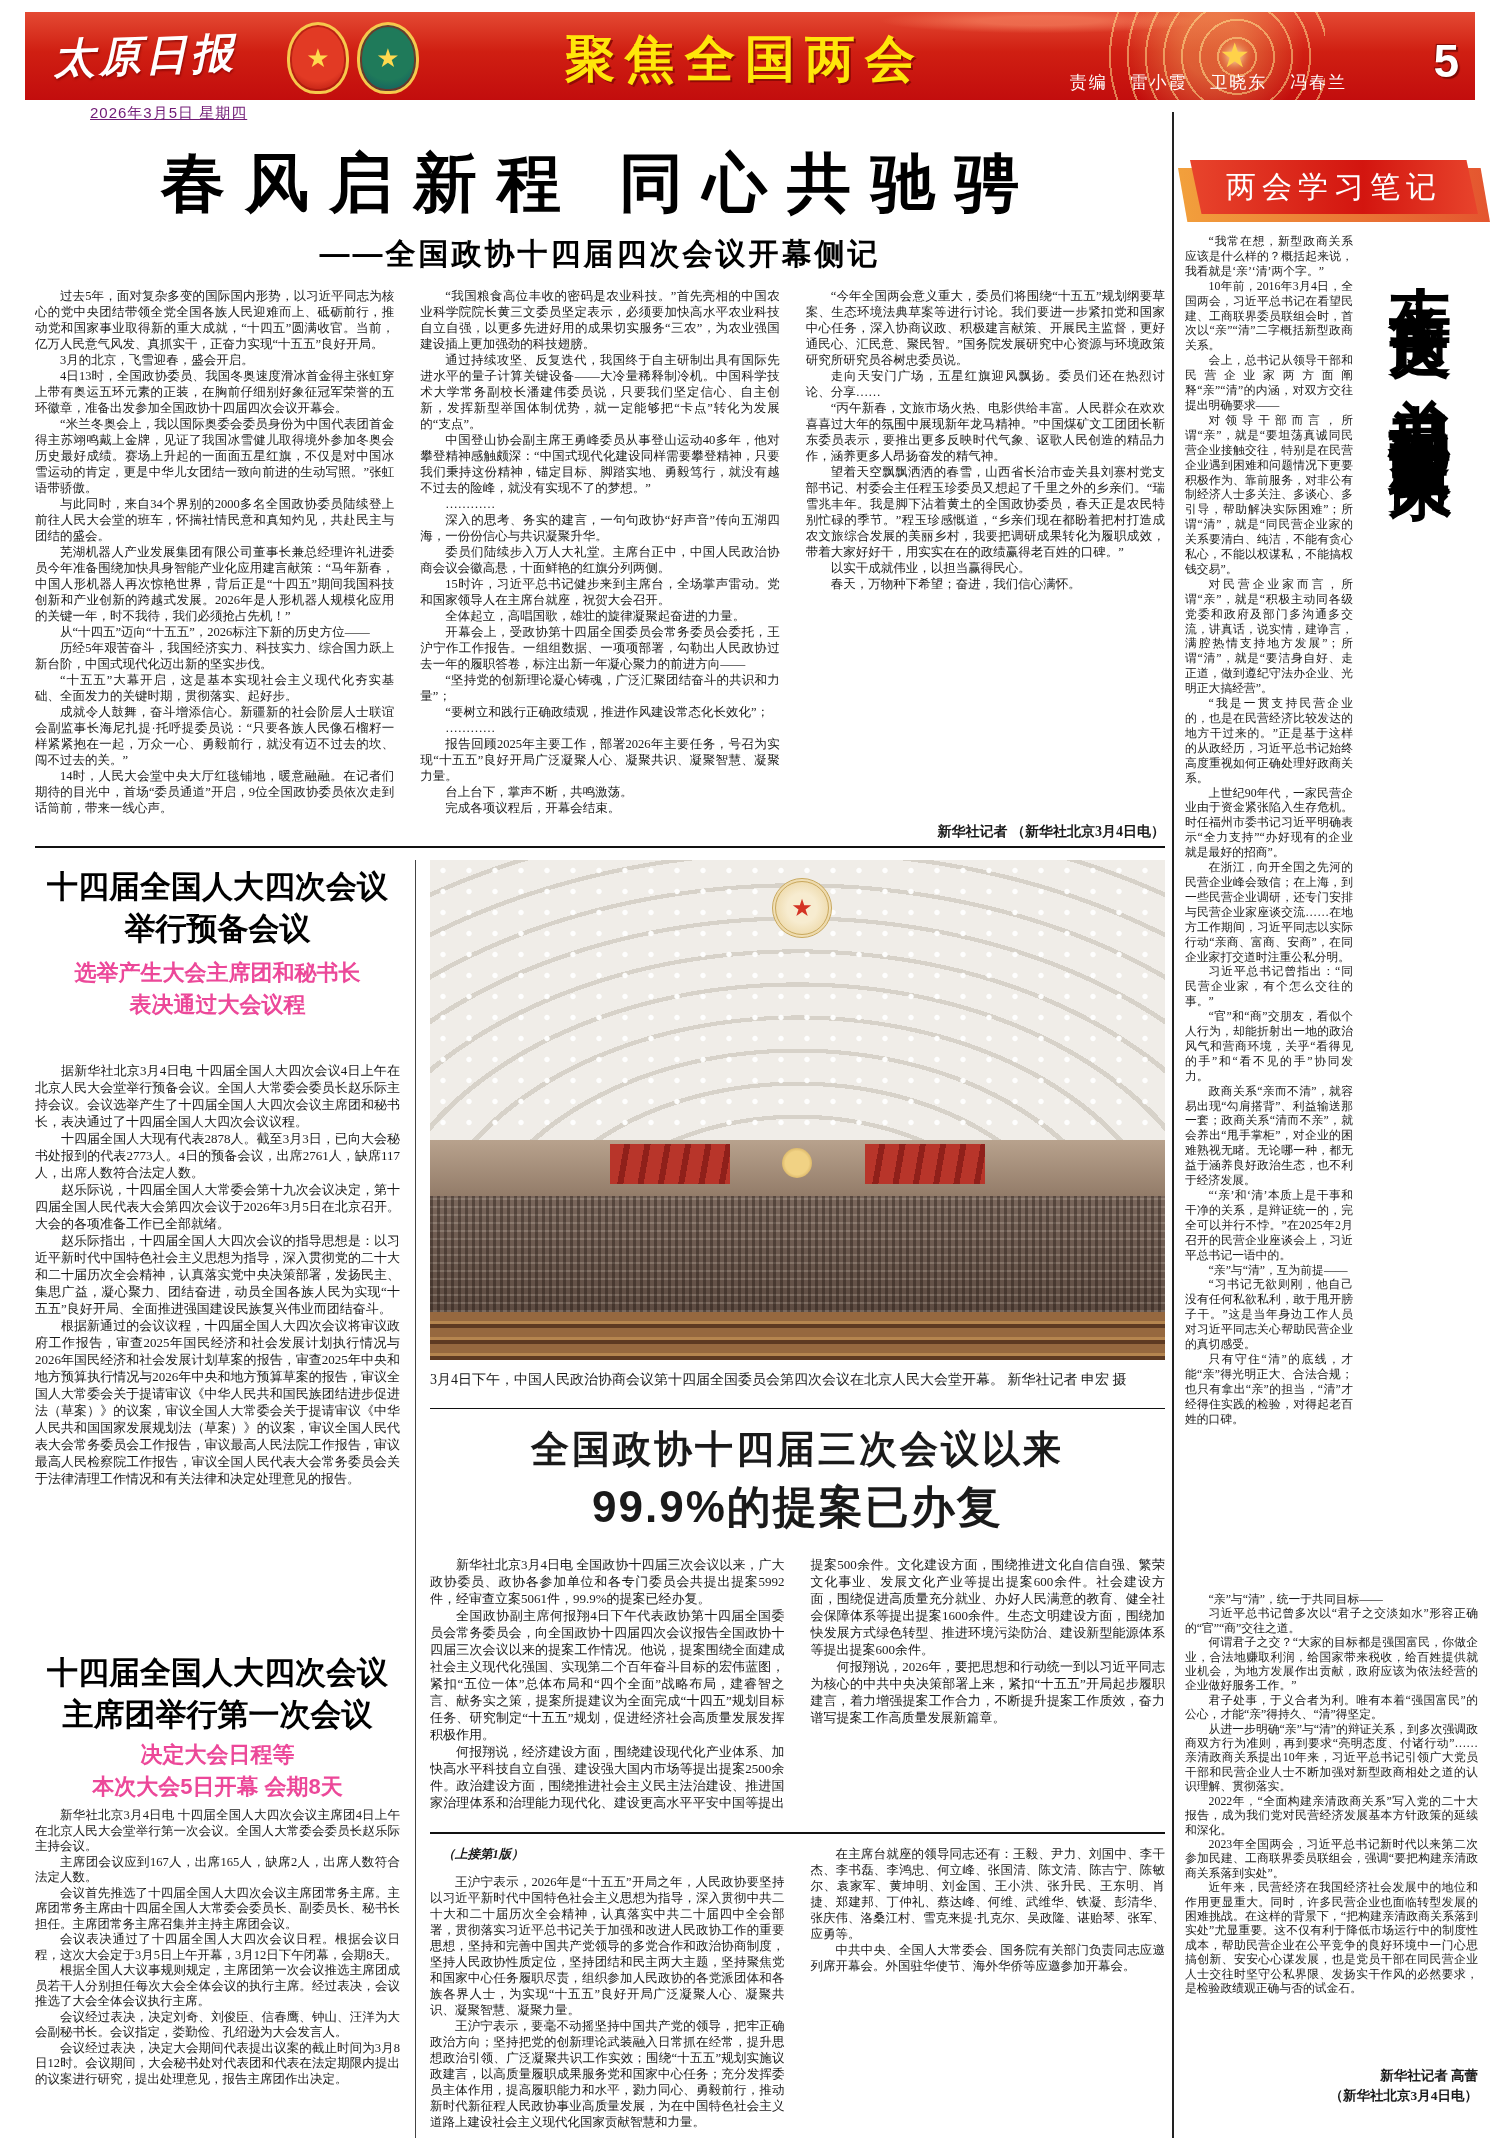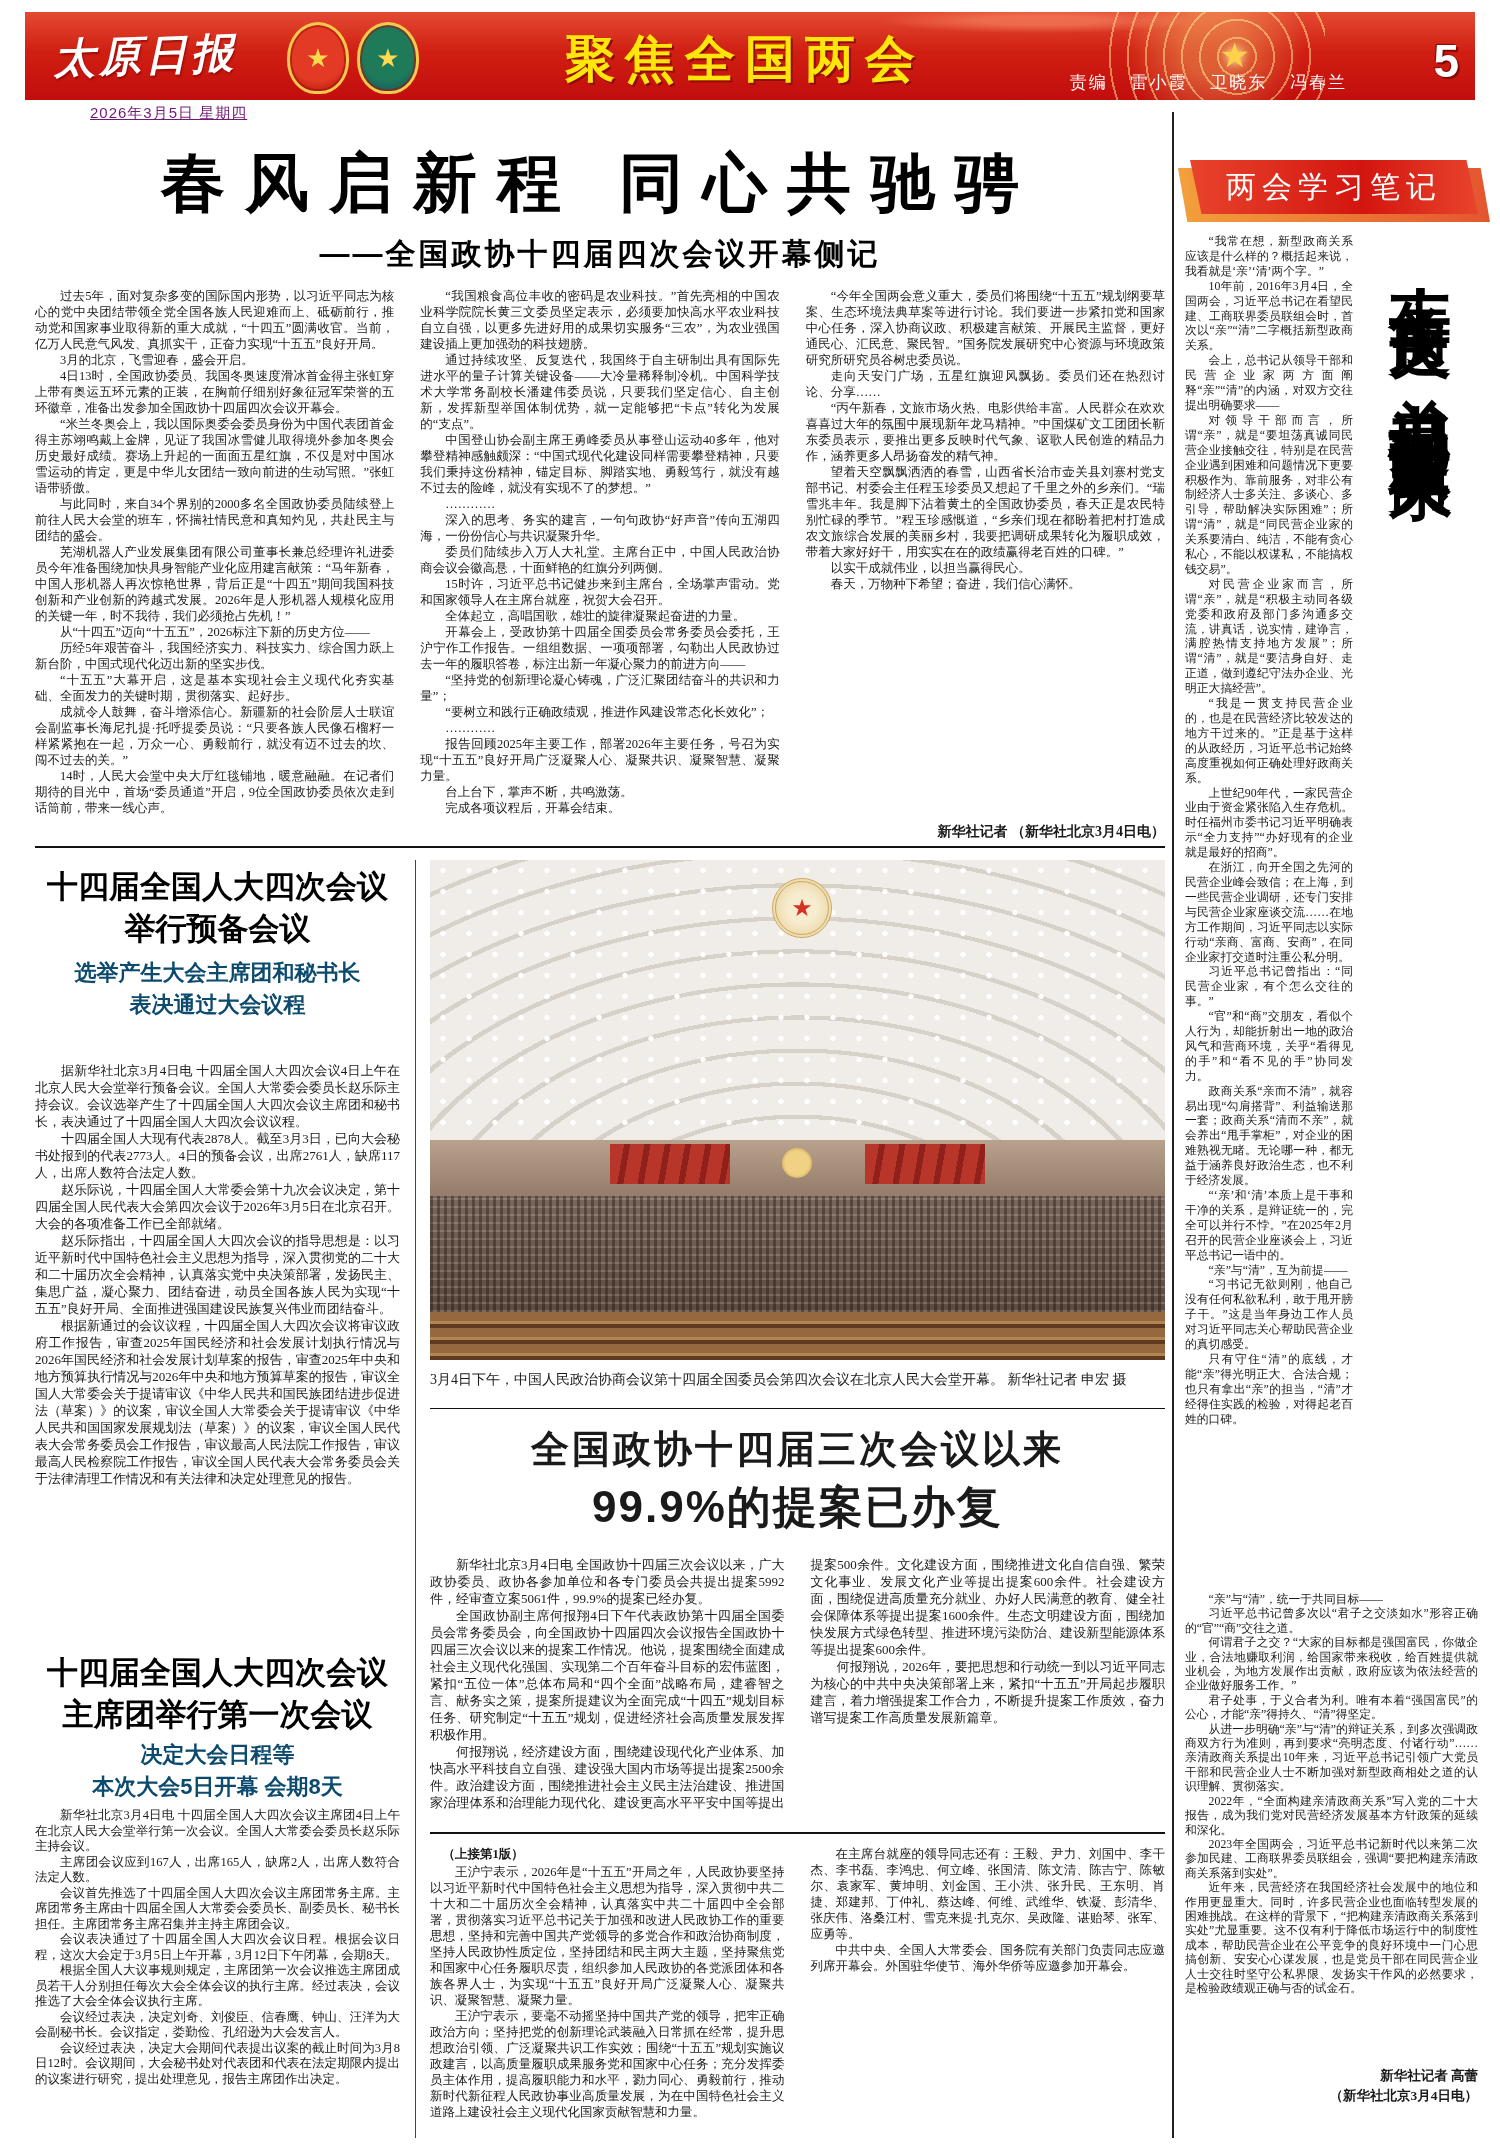--- a/index.html
+++ b/index.html
@@ -37,21 +37,21 @@
     letter-spacing:3px;color:#000;}
   #main-body{left:35px;top:288px;width:1130px;height:552px;column-count:3;column-gap:26px;
     column-fill:auto;font-size:12.5px;line-height:16px;text-align:justify;overflow:hidden;}
   #main-body p, .colflow p{margin:0;text-indent:2em;}
   #main-byline{right:0;bottom:0;background:#fff;padding:2px 0 0 14px;font-weight:bold;font-size:14px;}
   #rule-main{left:35px;top:846px;width:1130px;height:2px;background:#111;}
   #vrule-left{left:415px;top:860px;width:1px;height:1278px;background:#444;}
   #vrule-side{left:1172px;top:112px;width:2px;height:2026px;background:#222;}
   
   .rail-head{left:35px;width:365px;text-align:center;font-weight:bold;color:#000;white-space:nowrap;}
-  .rail-sub{left:35px;width:365px;text-align:center;font-weight:bold;color:#0c4a6e;white-space:nowrap;}
+  .rail-sub{left:35px;width:365px;text-align:center;font-weight:bold;color:#ec4899;white-space:nowrap;}
   #a-body{left:35px;top:1062px;width:365px;height:578px;font-size:13px;line-height:17px;
     text-align:justify;overflow:hidden;}
   #b-body{left:35px;top:1808px;width:365px;height:332px;font-size:12.5px;line-height:15.5px;
     text-align:justify;overflow:hidden;}
   
   #photo{left:430px;top:860px;width:735px;height:500px;background:#ded9d2;overflow:hidden;}
   .ph-ceiling{left:0;top:0;width:735px;height:280px;
     background:
       radial-gradient(circle, rgba(255,255,255,.95) 2.2px, rgba(255,255,255,0) 3.2px),
       repeating-radial-gradient(ellipse 900px 620px at 50% 150%, #f0ede8 0 42px, #d7d2c9 42px 48px);
@@ -74,21 +74,21 @@
     background:repeating-linear-gradient(180deg,#96683f 0 9px,#b5854f 9px 12px,#5e3a22 12px 16px);}
   #photo-caption{left:430px;top:1370px;width:735px;font-size:14px;font-weight:normal;line-height:20px;}
   #mid-rule1{left:430px;top:1408px;width:735px;height:1px;background:#111;}
   #prop-head1{left:430px;top:1424px;width:735px;text-align:center;font-size:38px;font-weight:bold;letter-spacing:3px;}
   #prop-head2{left:430px;top:1478px;width:735px;text-align:center;font-size:44px;font-weight:bold;letter-spacing:2px;}
   #prop-body{left:430px;top:1556px;width:735px;height:268px;column-count:2;column-gap:26px;
     column-fill:auto;font-size:13px;line-height:17px;text-align:justify;overflow:hidden;}
   #mid-rule2{left:430px;top:1832px;width:735px;height:2px;background:#111;}
   #cont-body{left:430px;top:1846px;width:735px;height:296px;column-count:2;column-gap:26px;
     column-fill:auto;font-size:12.5px;line-height:16px;text-align:justify;overflow:hidden;}
-  #cont-body .cont-label{font-weight:bold;text-indent:1em;margin:0 0 2px 0;}
+  #cont-body .cont-label{font-weight:bold;text-indent:1em;margin:0 0 12px 0;font-style:italic;}
   
   #side-badge{left:1190px;top:160px;width:288px;height:54px;
     background:linear-gradient(90deg,#e8442c,#d3150f 60%,#e8442c);
     clip-path:polygon(0 0,96% 0,100% 100%,4% 100%);
     display:flex;align-items:center;justify-content:center;
     color:#fff;font-size:30px;font-weight:normal;letter-spacing:6px;}
   #side-badge-accent{left:1178px;top:168px;width:312px;height:54px;
     background:linear-gradient(90deg,#f2a03c,#e4552f);
     clip-path:polygon(0 0,97% 0,100% 100%,3% 100%);}
   #side-narrow{left:1185px;top:234px;width:168px;height:1352px;font-size:11.8px;line-height:14.9px;

